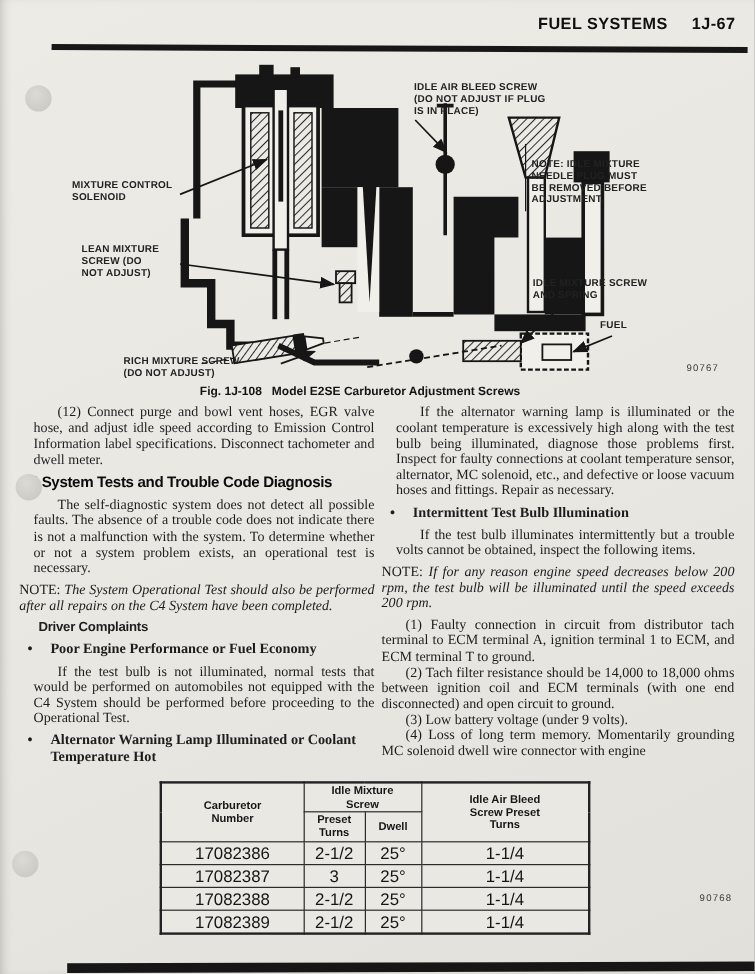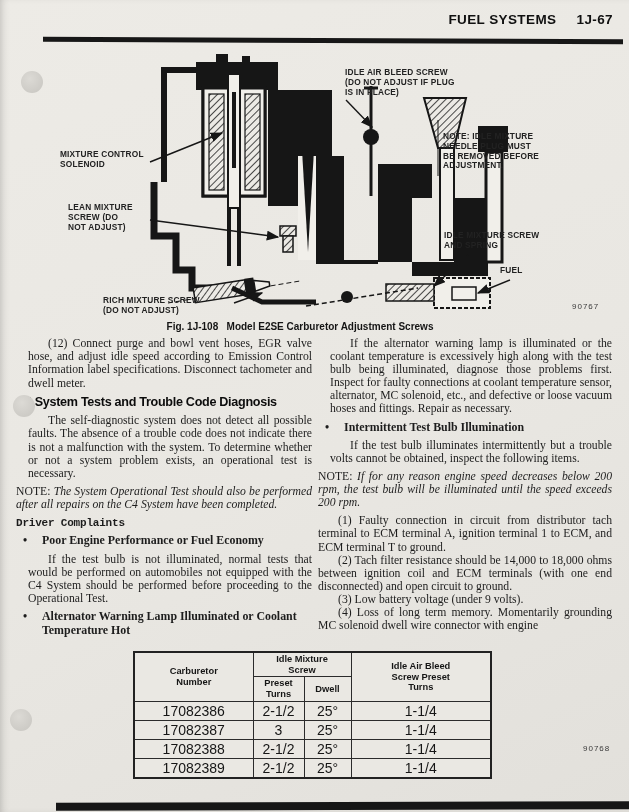--- a/index.html
+++ b/index.html
@@ -29,22 +29,22 @@
                white-space:pre;color:#141414;}
   
   .col{position:absolute;top:337px;font-size:11.7px;line-height:1.13;text-align:justify;}
   .col-left{left:16px;width:296px;}
   .col-right{left:318px;width:294px;line-height:1.12;}
   .col p{margin:0 0 5px;}
   .col p.tindent{text-indent:20px;margin-left:12px;}
   .col p.item{margin:0;text-indent:20px;}
   .h-main{font-family:"Liberation Sans",sans-serif;font-weight:bold;font-size:12.6px;
           letter-spacing:-.3px;margin:3px 0 5px;color:#0c0c0c;text-align:left;}
-  .h-sub{font-family:Liberation Mono, monospace;font-weight:bold;font-size:11px;
-         letter-spacing:-.2px;margin:5px 0 5px;text-align:left;}
+  .h-sub{font-family:Liberation Sans, sans-serif;font-weight:bold;font-size:11px;
+         letter-spacing:-.2px;margin:5px 16px 5px;text-align:left;}
   .note{margin:4px 0 6px;}
   .note .nl{font-weight:normal;margin-top:11px;}
   .note .nt{font-style:italic;}
   .bullet{position:relative;padding-left:26px;font-weight:bold;font-size:11.9px;
           margin:7px 0 6px;text-align:left;}
   .bullet .dot{position:absolute;left:7px;top:0;}
   
   .spec-table{position:absolute;left:133px;top:651px;border-collapse:collapse;
               table-layout:fixed;background:#eae8e3;z-index:4;
               font-family:"Liberation Sans",sans-serif;color:#161616;}

